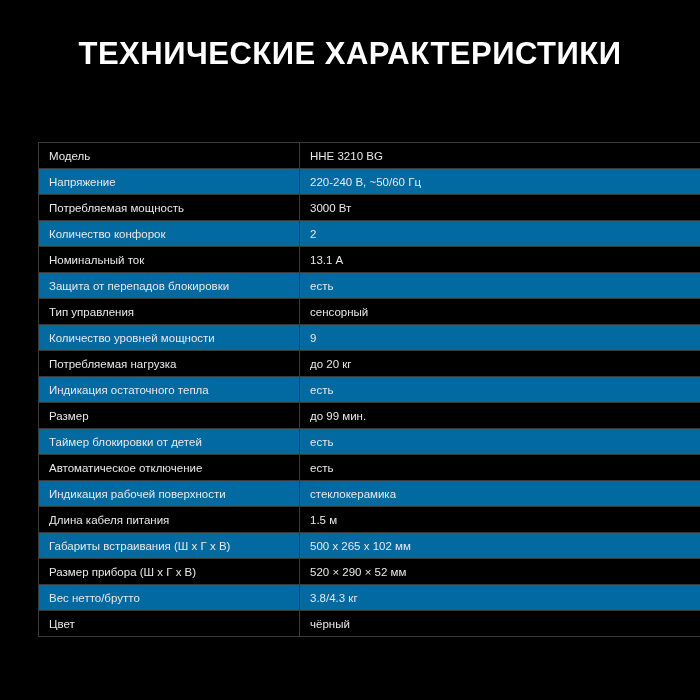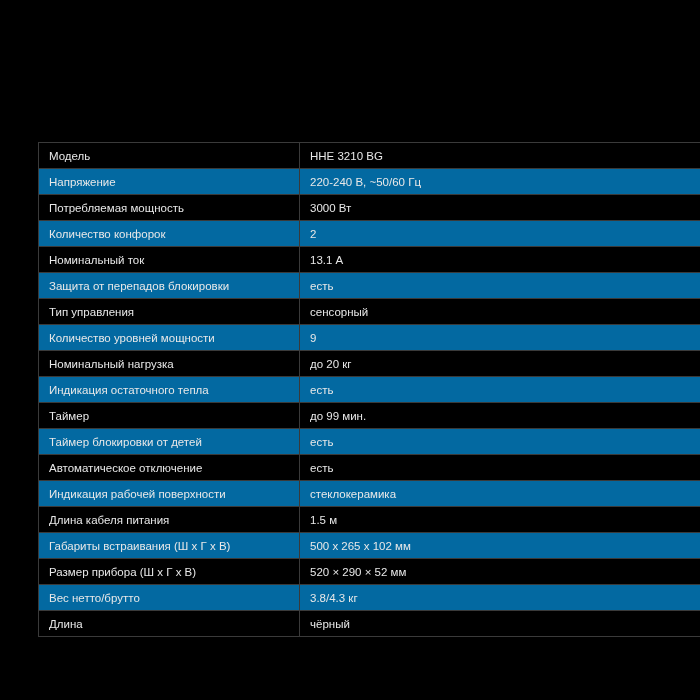--- a/index.html
+++ b/index.html
@@ -62,20 +62,21 @@
     background: #0369a1;
   }
   .spec-table tr td {
     background: #000000;
   }
 </style>
 </head>
 <body>
 
 <div class="page">
+  <div class="title">ТЕХНИЧЕСКИЕ ХАРАКТЕРИСТИКИ</div>
   <table class="spec-table">
     <tbody>
         <tr>
           <td class="label">Модель</td>
           <td class="value">HHE 3210 BG</td>
         </tr>
         <tr class="alt">
           <td class="label">Напряжение</td>
           <td class="value">220-240 В, ~50/60 Гц</td>
         </tr>
@@ -97,29 +98,29 @@
         </tr>
         <tr>
           <td class="label">Тип управления</td>
           <td class="value">сенсорный</td>
         </tr>
         <tr class="alt">
           <td class="label">Количество уровней мощности</td>
           <td class="value">9</td>
         </tr>
         <tr>
-          <td class="label">Номинальный нагрузка</td>
+          <td class="label">Потребляемая нагрузка</td>
           <td class="value">до 20 кг</td>
         </tr>
         <tr class="alt">
           <td class="label">Индикация остаточного тепла</td>
           <td class="value">есть</td>
         </tr>
         <tr>
-          <td class="label">Таймер</td>
+          <td class="label">Размер</td>
           <td class="value">до 99 мин.</td>
         </tr>
         <tr class="alt">
           <td class="label">Таймер блокировки от детей</td>
           <td class="value">есть</td>
         </tr>
         <tr>
           <td class="label">Автоматическое отключение</td>
           <td class="value">есть</td>
         </tr>
@@ -137,18 +138,18 @@
         </tr>
         <tr>
           <td class="label">Размер прибора (Ш x Г x В)</td>
           <td class="value">520 × 290 × 52 мм</td>
         </tr>
         <tr class="alt">
           <td class="label">Вес нетто/брутто</td>
           <td class="value">3.8/4.3 кг</td>
         </tr>
         <tr>
-          <td class="label">Длина</td>
+          <td class="label">Цвет</td>
           <td class="value">чёрный</td>
         </tr>
       </tbody>
   </table>
 </div>
 
 </body></html>

